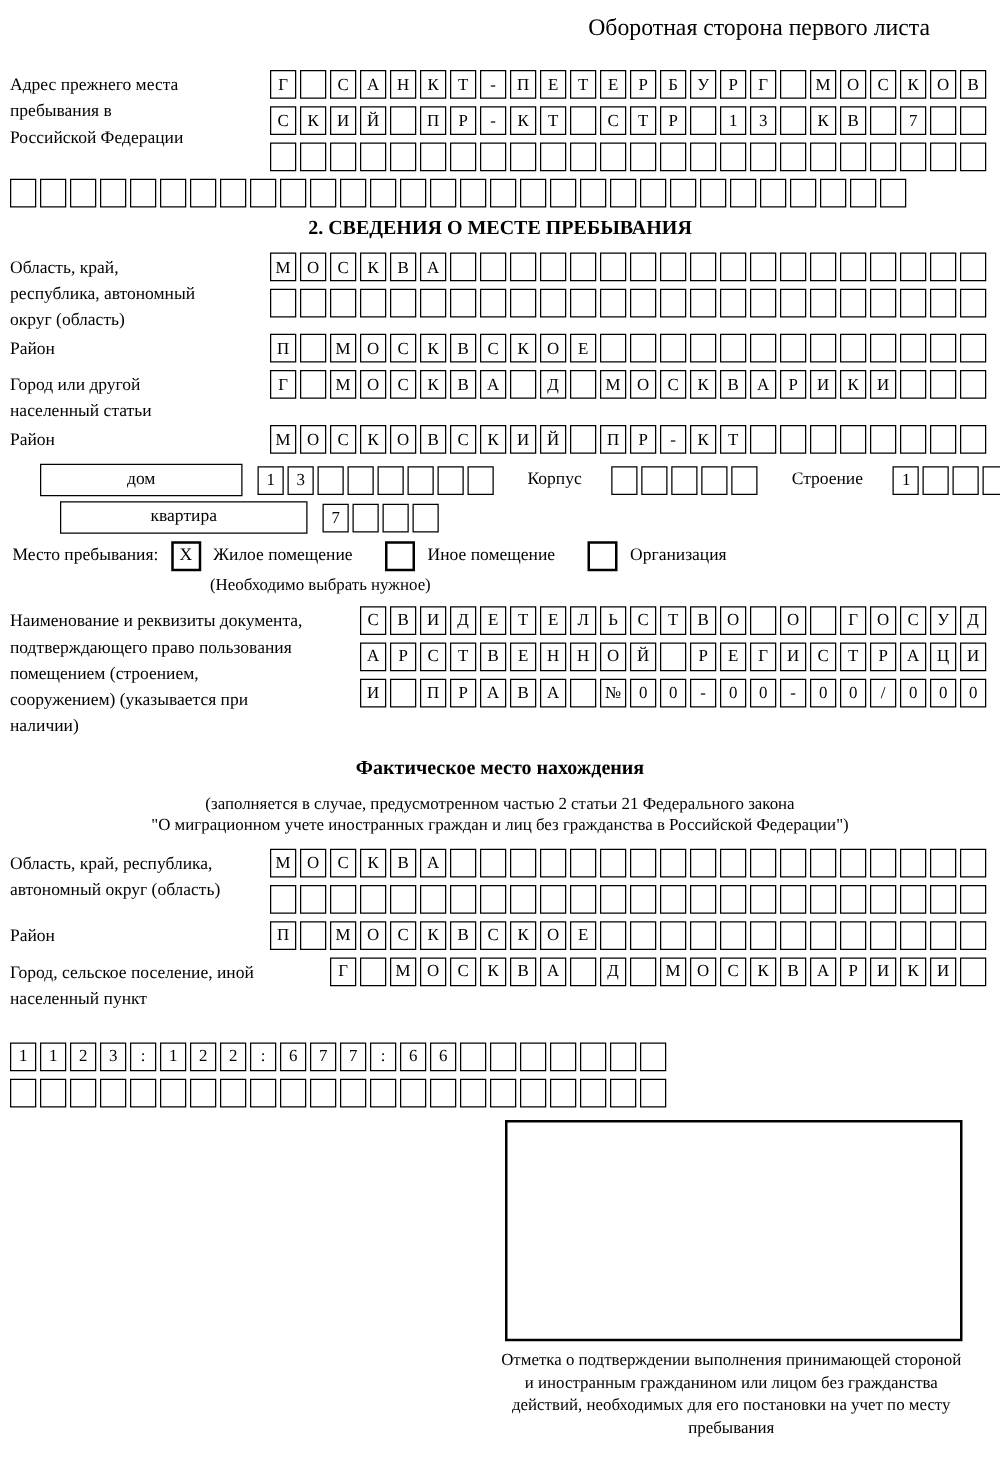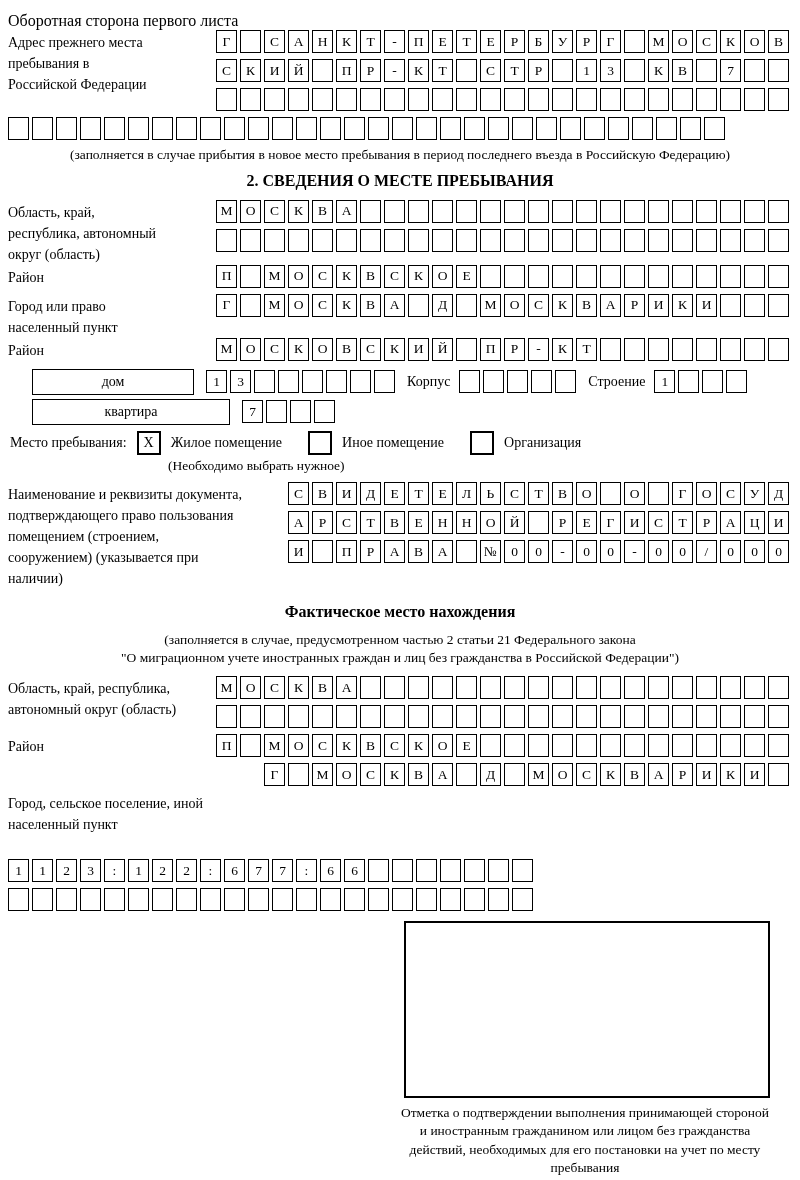--- a/index.html
+++ b/index.html
@@ -3,48 +3,48 @@
 <meta charset="utf-8">
 <style>
   * { margin:0; padding:0; box-sizing:content-box; }
   html,body { background:#ffffff; }
   body {
     width:800px; height:1180px; overflow:hidden;
     font-family:"Liberation Serif","DejaVu Serif",serif;
     color:#000; position:relative;
   }
   .page { padding:12px 8px 0 8px; }
-  .top-note { text-align:left; font-size:16px; padding-right:48px; }
+  .top-note { text-align:right; font-size:19px; padding-right:48px; margin-bottom:22px; }
 
   .frow { display:flex; align-items:flex-start;justify-content:space-between; }
   .flabel { flex-shrink:0; font-size:14px; line-height:1.5; padding-top:2px; }
   .w150 { width:152px; }
   .w172 { width:176px; }
-  .w215 { width:214px;margin-top:28px; }
+  .w215 { width:214px; }
   .w232 { width:236px; }
 
   .cellrow { display:flex; margin-bottom:6px; }
   .cell {
     width:19px; height:21px; border:1.6px solid #000; margin-right:3px;
     display:inline-flex; align-items:center; justify-content:center;
     font-size:13.5px; flex-shrink:0;
   }
   .note { font-size:13.5px; line-height:1.3; }
   .center { text-align:center; }
   .sec-title { font-weight:bold; font-size:16px; text-align:center; margin:8px 0 10px 0; }
 
   .inline-row { display:flex; align-items:center; font-size:14px; margin:2px 0 2px 24px; }
   .field-box {
     border:1.6px solid #000; height:24px; display:inline-flex;
     align-items:center; justify-content:center; font-size:14px; flex-shrink:0;
   }
   .dom-box { width:160px; }
-  .kv-box { width:196px; }
+  .kv-box { width:196px;margin-left:16px; }
   .gap12 { width:12px; flex-shrink:0; }
-  .inline-label { margin:0 9px; white-space:nowrap;text-align:center; }
+  .inline-label { margin:0 24px; white-space:nowrap;text-align:center; }
 
   .chk-row { display:flex; align-items:center; font-size:14px; margin:6px 0 2px 2px; }
   .checkbox {
     width:20px; height:20px; border:2px solid #000; display:inline-flex;
     align-items:center; justify-content:center; font-size:14px; flex-shrink:0;
   }
   .chk-label { margin:0 26px 0 10px; }
 
   .stamp-wrap { margin-left:390px; width:374px; margin-top:4px; }
   .stamp-box { width:362px; height:173px; border:2px solid #000; margin-left:6px; }
@@ -167,21 +167,20 @@
       <span class="cell"></span>
       <span class="cell"></span>
       <span class="cell"></span>
       <span class="cell"></span>
       <span class="cell"></span>
       <span class="cell"></span>
       <span class="cell"></span>
       <span class="cell"></span>
     </div>
 
-  <div class="note center mb8">(заполняется в случае прибытия в новое место пребывания в период последнего въезда в Российскую Федерацию)</div>
 
   <div class="sec-title">2. СВЕДЕНИЯ О МЕСТЕ ПРЕБЫВАНИЯ</div>
 
   <div class="frow">
     <div class="flabel w150">Область, край, республика, автономный округ (область)</div>
     <div>
       <div class="cellrow">
           <span class="cell">М</span>
           <span class="cell">О</span>
           <span class="cell">С</span>
@@ -260,21 +259,21 @@
         <span class="cell"></span>
         <span class="cell"></span>
         <span class="cell"></span>
         <span class="cell"></span>
         <span class="cell"></span>
         <span class="cell"></span>
       </div>
   </div>
 
   <div class="frow">
-    <div class="flabel w150">Город или право населенный пункт</div>
+    <div class="flabel w150">Город или другой населенный статьи</div>
     <div class="cellrow">
         <span class="cell">Г</span>
         <span class="cell"></span>
         <span class="cell">М</span>
         <span class="cell">О</span>
         <span class="cell">С</span>
         <span class="cell">К</span>
         <span class="cell">В</span>
         <span class="cell">А</span>
         <span class="cell"></span>

